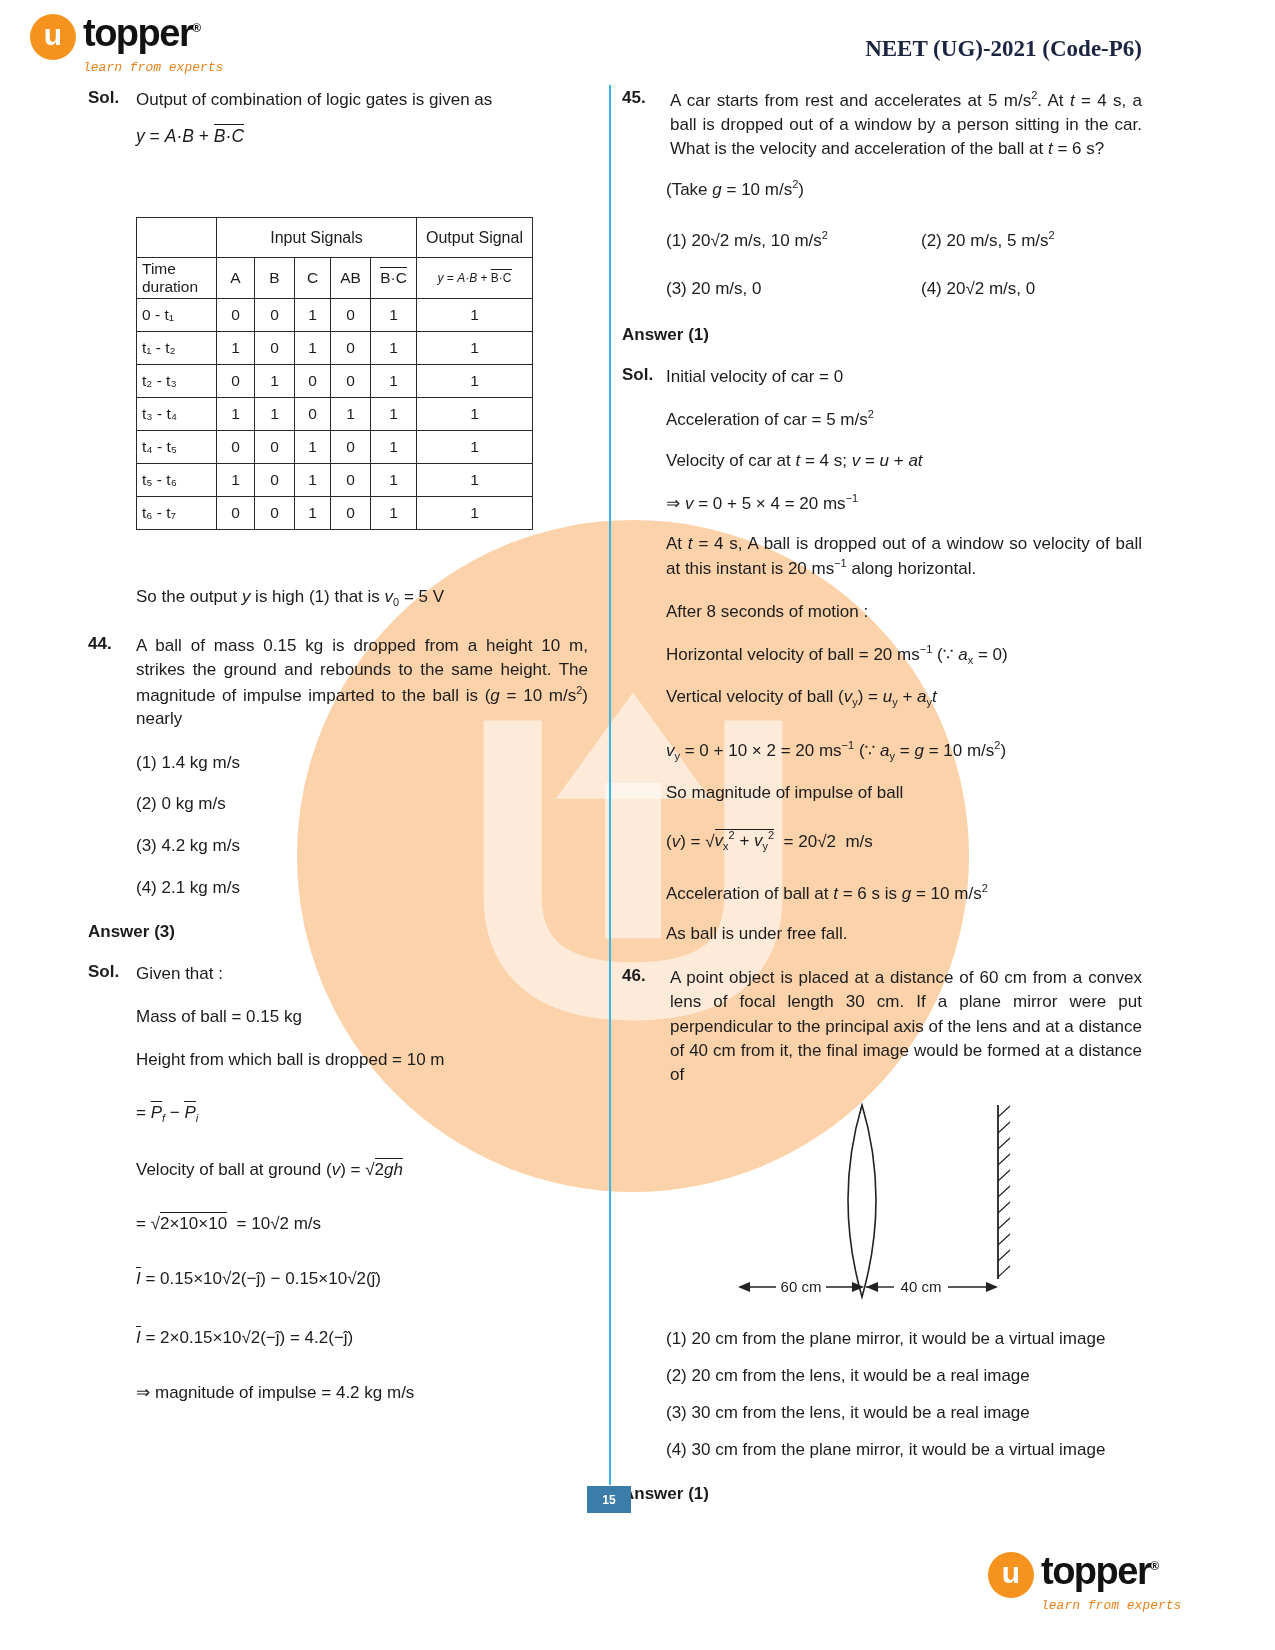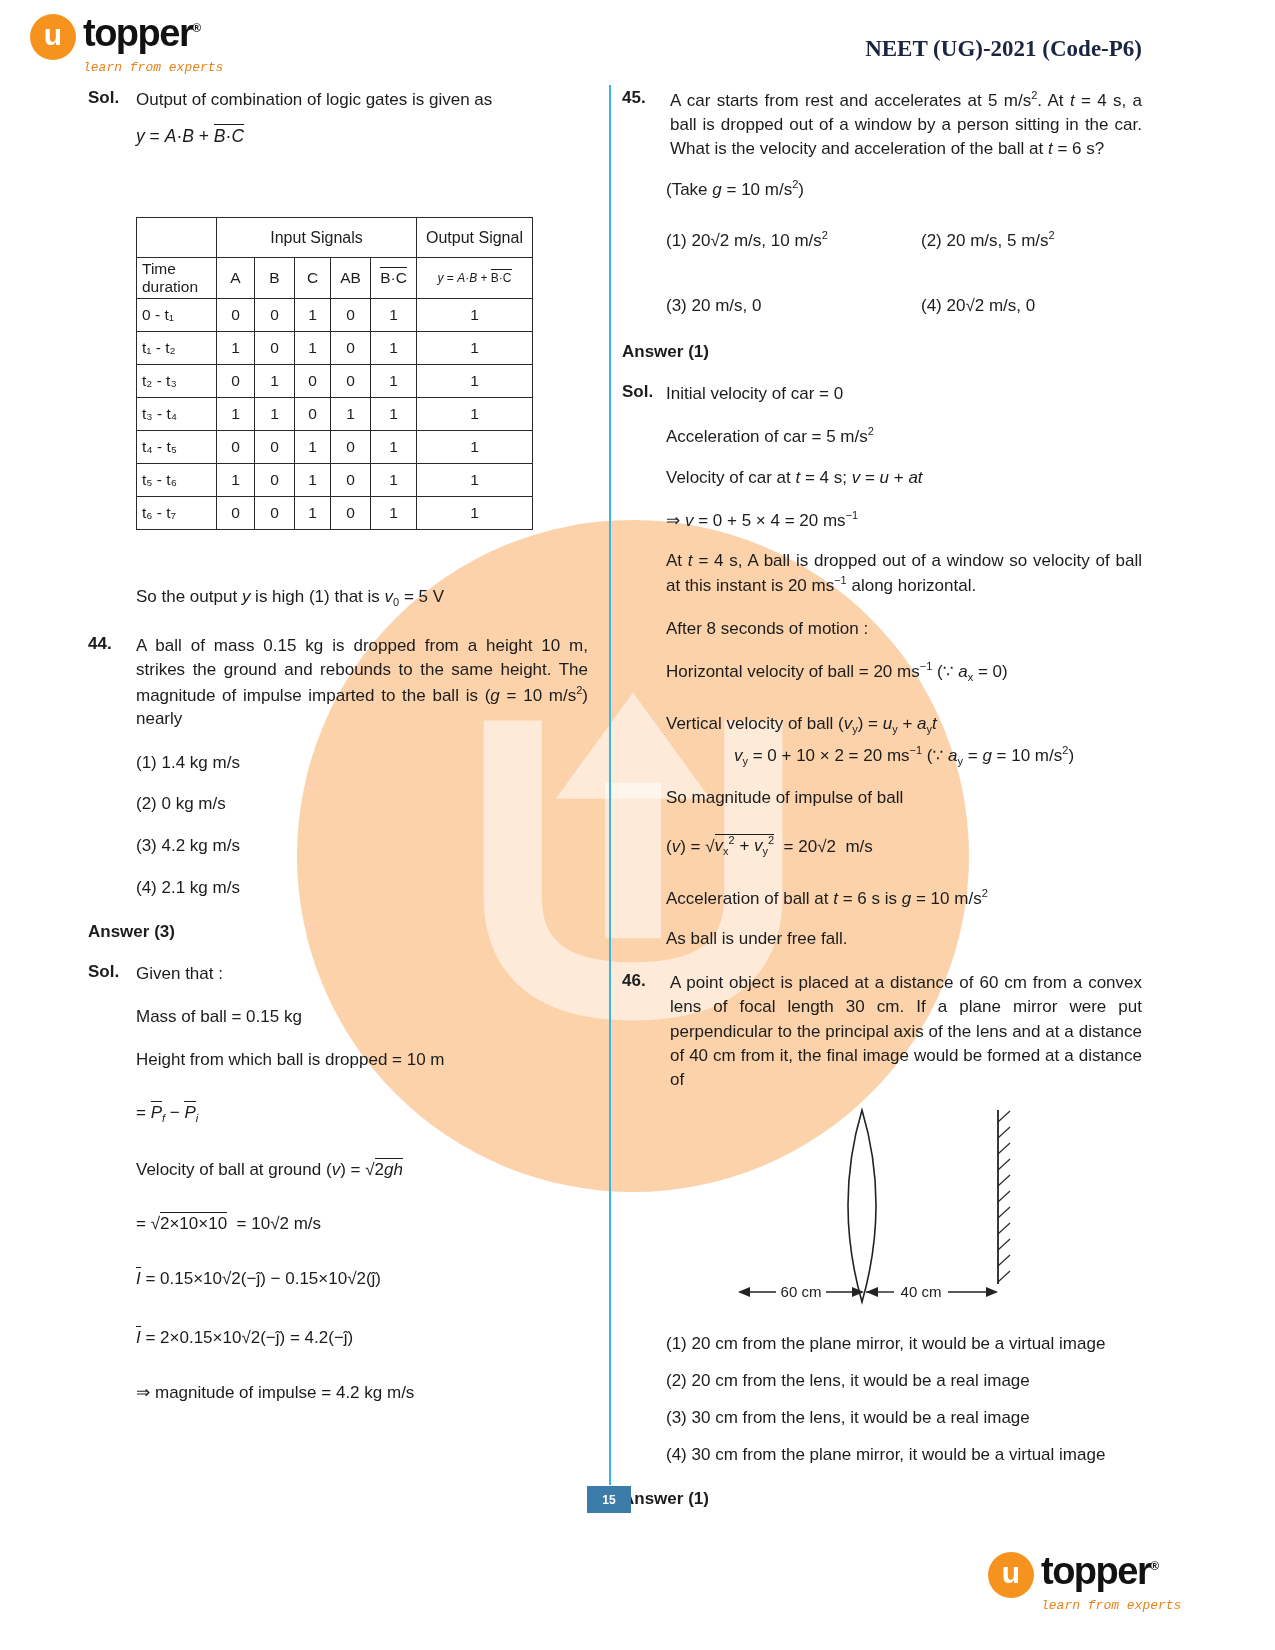--- a/index.html
+++ b/index.html
@@ -72,21 +72,21 @@
   }
   table.truth td.time { text-align:left; padding-left:5px; width:80px; }
   table.truth td.hdr { height:40px; font-size:16px; }
   table.truth td.out-h { font-size:12px; width:116px; }
   table.truth td.ca { width:38px; } table.truth td.cb { width:40px; }
   table.truth td.cc { width:36px; } table.truth td.cab { width:40px; }
   table.truth td.cbc { width:46px; }
 
   
   .opt { padding-left:36px; text-indent:-36px; line-height:1.35; }
-  .opt2col { display:grid; grid-template-columns:255px 1fr; row-gap:43px; margin-left:44px; margin-top:26px; }
+  .opt2col { display:grid; grid-template-columns:255px 1fr; row-gap:26px; margin-left:44px; margin-top:26px; }
 
   
   .diagram { margin:14px 0 8px 112px; }
   .diagram svg text { font-family:"Liberation Sans", sans-serif; }
 </style>
 </head>
 <body>
 
 <div class="watermark">
   <svg viewBox="0 0 670 670">
@@ -260,22 +260,22 @@
       <div class="qbody">Initial velocity of car = 0</div>
     </div>
 
     <div style="margin-left:44px;">
       <div class="line" style="margin-top:18px;">Acceleration of car = 5 m/s<sup>2</sup></div>
       <div class="line" style="margin-top:18px;">Velocity of car at <i>t</i> = 4 s; <i>v</i> = <i>u</i> + <i>at</i></div>
       <div class="line" style="margin-top:18px;">⇒ <i>v</i> = 0 + 5 × 4 = 20 ms<sup>−1</sup></div>
       <div class="line" style="margin-top:18px; text-align:justify;">At <i>t</i> = 4 s, A ball is dropped out of a window so velocity of ball at this instant is 20 ms<sup>−1</sup> along horizontal.</div>
       <div class="line" style="margin-top:20px;">After 8 seconds of motion :</div>
       <div class="line" style="margin-top:18px;">Horizontal velocity of ball = 20 ms<sup>−1</sup> (∵ <i>a</i><sub>x</sub> = 0)</div>
-      <div class="line" style="margin-top:28px;">Vertical velocity of ball (<i>v</i><sub>y</sub>) = <i>u</i><sub>y</sub> + <i>a</i><sub>y</sub><i>t</i></div>
-      <div class="line" style="margin-top:6px;text-align:center;"><i>v</i><sub>y</sub> = 0 + 10 × 2 = 20 ms<sup>−1</sup> (∵ <i>a</i><sub>y</sub> = <i>g</i> = 10 m/s<sup>2</sup>)</div>
+      <div class="line" style="margin-top:18px;">Vertical velocity of ball (<i>v</i><sub>y</sub>) = <i>u</i><sub>y</sub> + <i>a</i><sub>y</sub><i>t</i></div>
+      <div class="line" style="margin-top:28px;"><i>v</i><sub>y</sub> = 0 + 10 × 2 = 20 ms<sup>−1</sup> (∵ <i>a</i><sub>y</sub> = <i>g</i> = 10 m/s<sup>2</sup>)</div>
       <div class="line" style="margin-top:18px;">So magnitude of impulse of ball</div>
       <div class="line" style="margin-top:24px;">(<i>v</i>) = √<span class="ovl"><i>v</i><sub>x</sub><sup>2</sup> + <i>v</i><sub>y</sub><sup>2</sup></span>&nbsp; = 20√2&nbsp; m/s</div>
       <div class="line" style="margin-top:26px;">Acceleration of ball at <i>t</i> = 6 s is <i>g</i> = 10 m/s<sup>2</sup></div>
       <div class="line" style="margin-top:18px;">As ball is under free fall.</div>
     </div>
 
     <div class="qrow" style="margin-top:20px;">
       <div class="qnum">46.</div>
       <div class="qbody">A point object is placed at a distance of 60 cm from a convex lens of focal length 30 cm. If a plane mirror were put perpendicular to the principal axis of the lens and at a distance of 40 cm from it, the final image would be formed at a distance of</div>
     </div>

